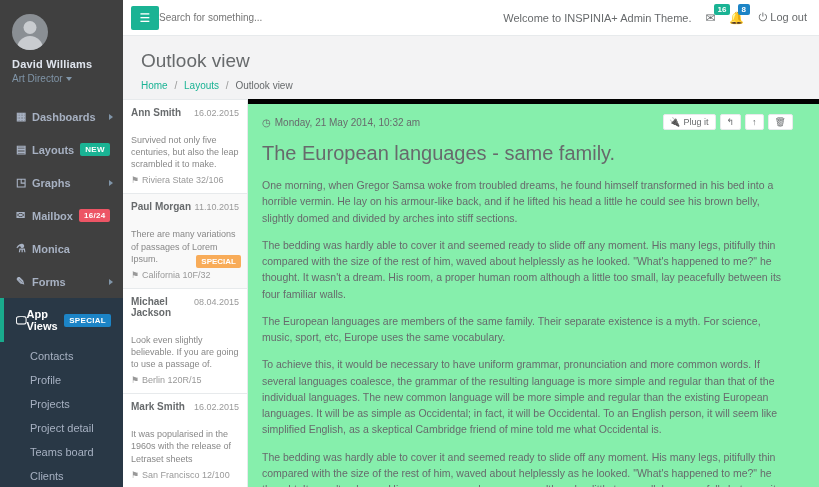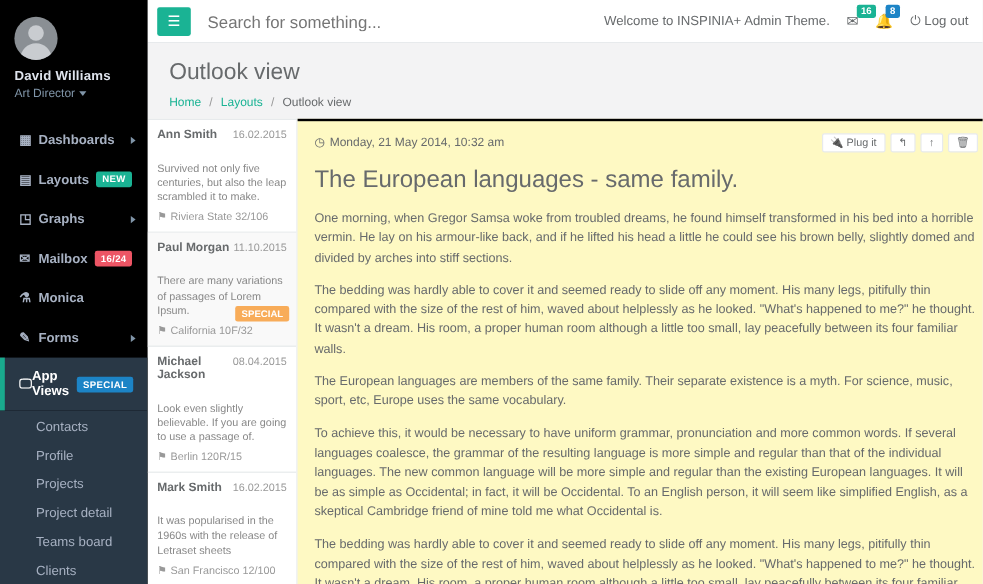--- a/index.html
+++ b/index.html
@@ -9,21 +9,21 @@
     font-size: 11px;
     color: #676a6c;
     background: #f3f3f4;
     overflow: hidden;
   }
   .app { display: flex; width: 819px; height: 487px; }
 
   
   .sidebar {
     width: 123px;
-    background: #000000;
+    background: #404040;
     flex: 0 0 123px;
     overflow: hidden;
     position: relative;
   }
   .profile { padding: 14px 12px 10px 12px; }
   .avatar {
     width: 36px; height: 36px; border-radius: 50%;
     background: #8a8f94;
     position: relative;
     overflow: hidden;
@@ -95,22 +95,22 @@
     border-bottom: 1px solid #e7eaec;
     flex: 0 0 36px;
   }
   .hamburger {
     width: 28px; height: 24px; background: #1ab394; color: #fff;
     margin-left: 8px; border-radius: 2px;
     display: flex; align-items: center; justify-content: center;
     font-size: 12px; cursor: pointer;
   }
   .search-input {
-    border: none; outline: none; margin-left: 14px;
-    font-size: 14px; color: #999; width: 260px;
+    border: none; outline: none; 
+    font-size: 10px; color: #999; width: 260px;
     font-family: "Liberation Sans", sans-serif;
     background: transparent;
   }
   .topbar-right {
     margin-left: auto; display: flex; align-items: center;
     padding-right: 12px; gap: 14px;
     font-size: 11px; color: #676a6c;
   }
   .icon-badge { position: relative; cursor: pointer; color: #676a6c; font-size: 12px;}
   .icon-badge .cnt {
@@ -154,22 +154,22 @@
   .mail-loc { font-size: 9px; color: #999; margin-top: 5px;}
   .mail-loc .pin { color: #999; margin-right: 3px;}
   .tag-special {
     position: absolute; right: 6px; bottom: 20px;
     background: #f8ac59; color: #fff; font-size: 8px; font-weight: bold;
     padding: 2px 5px; border-radius: 2px;
   }
 
   
   .reader {
-    flex: 1; background: #fef9c3; border-top: 2px solid #000000;
-    padding: 10px 4px 10px 14px; min-width: 0; overflow: hidden;
+    flex: 1; background: #86efac; border-top: 5px solid #000000;
+    padding: 10px 26px 10px 14px; min-width: 0; overflow: hidden;
   }
   .reader-head { display: flex; align-items: center; }
   .reader-date { font-size: 10px; color: #676a6c; }
   .reader-date .ico { margin-right: 4px; }
   .reader-actions { margin-left: auto; display: flex; gap: 4px; }
   .btn-xs {
     border: 1px solid #e7eaec; background: #fff; color: #676a6c;
     font-size: 9px; padding: 2px 6px; border-radius: 2px; cursor: pointer;
     font-family: "Liberation Sans", sans-serif;
   }

